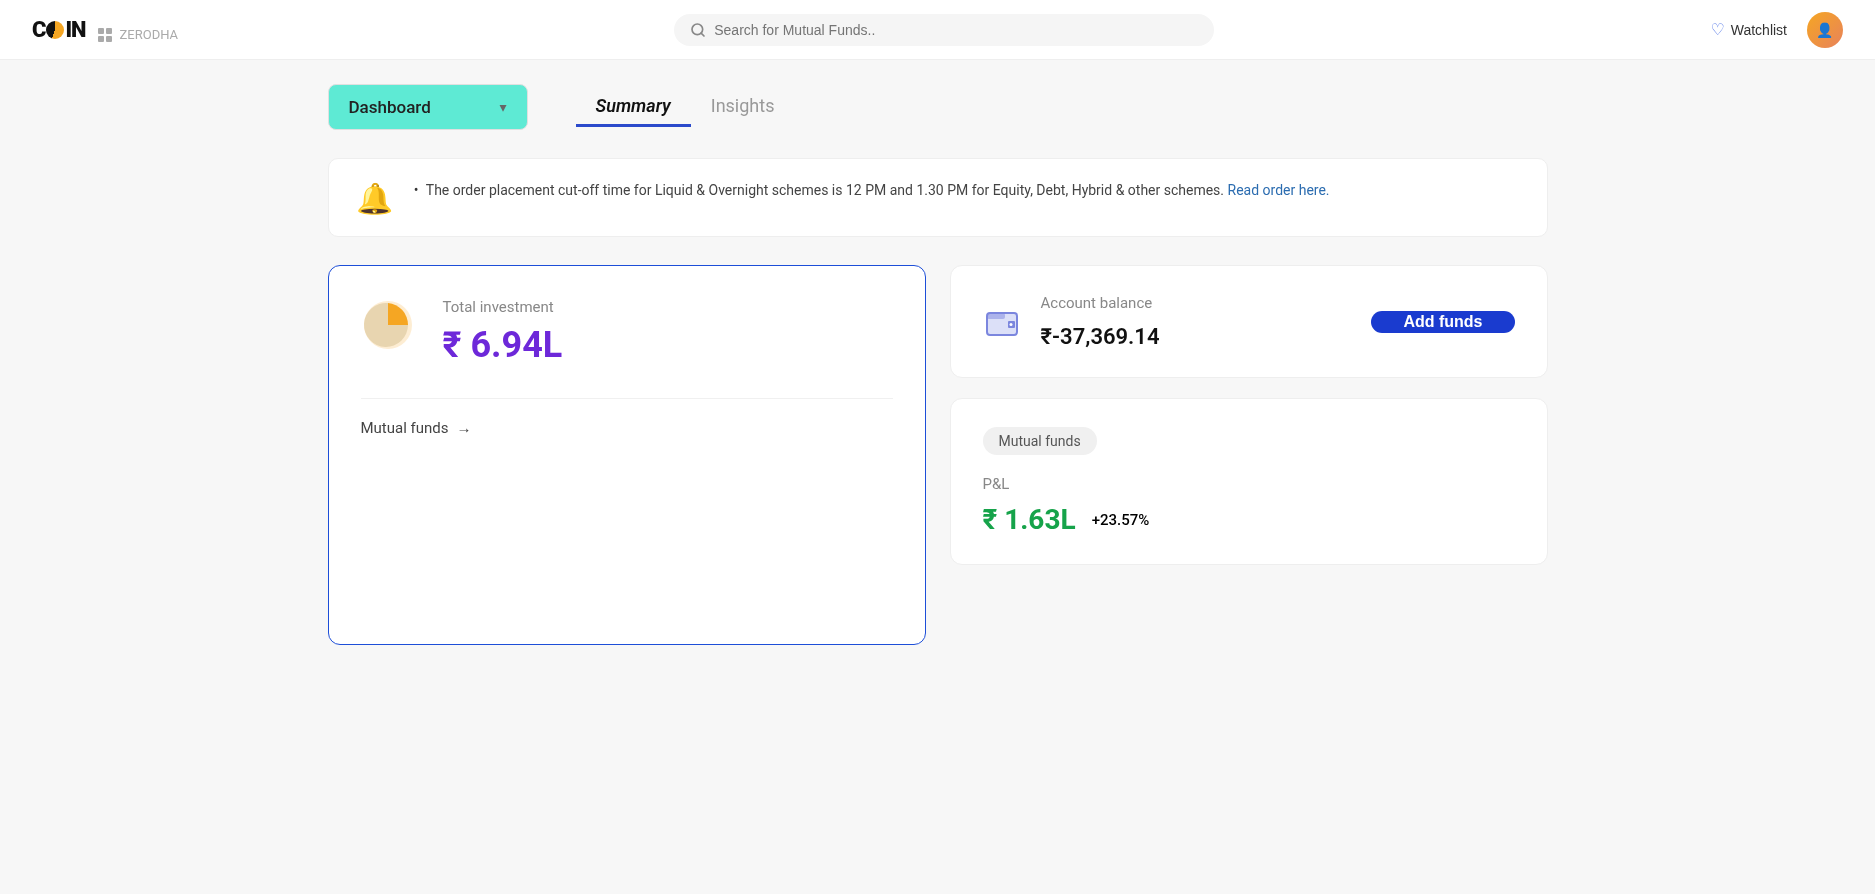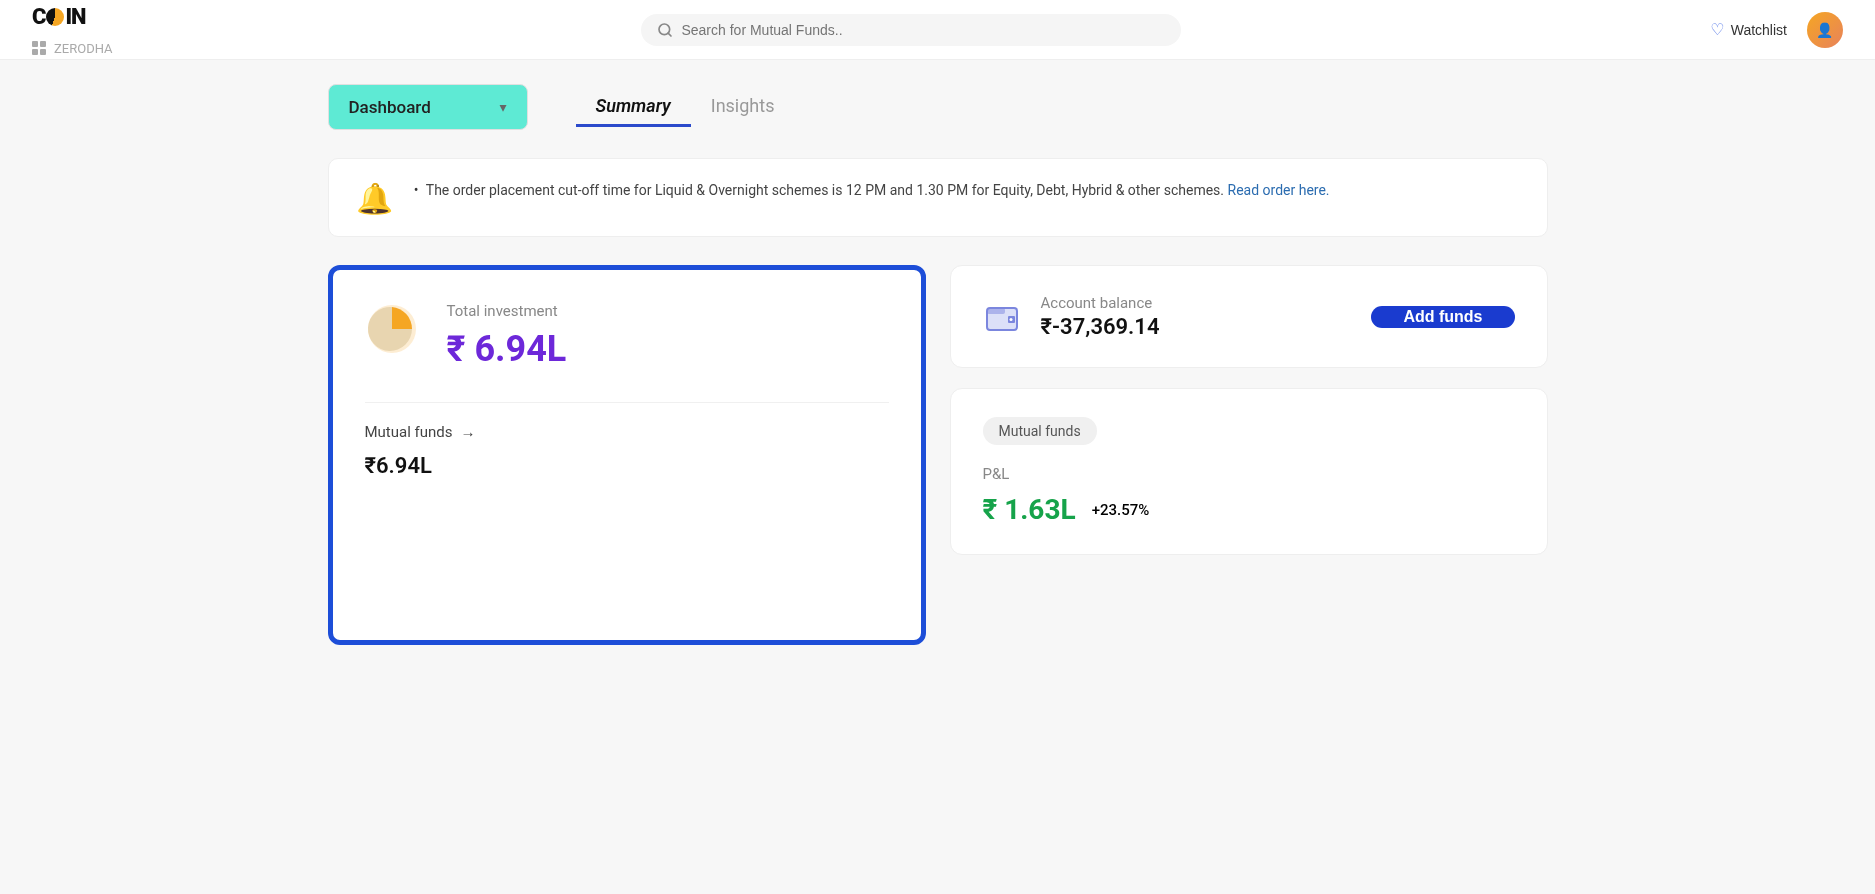--- a/index.html
+++ b/index.html
@@ -18,23 +18,22 @@
       align-items: center;
       justify-content: space-between;
       padding: 0 32px;
       border-bottom: 1px solid #eee;
       position: sticky;
       top: 0;
       z-index: 100;
     }
     .navbar-left {
       display: flex;
-      align-items: flex-start;
+      align-items: flex-end;
       gap: 12px;
-      flex-direction: column;
     }
     .logo-coin {
       font-size: 22px;
       font-weight: 900;
       letter-spacing: -1px;
       color: #111;
     }
     .logo-coin .o-circle {
       display: inline-block;
       width: 18px;
@@ -222,21 +221,21 @@
     .cards-row {
       display: grid;
       grid-template-columns: 1fr 1fr;
       gap: 24px;
     }
 
     
     .investment-card {
       background: #fff;
       border-radius: 12px;
-      border: 5px solid #1d4ed8;
+      border: 1px solid #1d4ed8;
       padding: 32px;
       min-height: 380px;
     }
     .card-top {
       display: flex;
       align-items: flex-start;
       gap: 28px;
       margin-bottom: 32px;
     }
     
@@ -296,21 +295,21 @@
       justify-content: space-between;
     }
     .balance-info {
       display: flex;
       align-items: center;
       gap: 20px;
     }
     .balance-label {
       font-size: 15px;
       color: #888;
-      margin-bottom: 2px;
+      margin-bottom: 12px;
     }
     .balance-value {
       font-size: 22px;
       font-weight: 600;
       color: #111;
     }
     .add-funds-btn {
       background: #1a3bcf;
       color: #fff;
       border: none;
@@ -455,21 +454,20 @@
           <div class="card-value-large">₹ 6.94L</div>
         </div>
       </div>
 
       <hr class="card-divider">
 
       <a class="mutual-funds-link" href="#">
         <span>Mutual funds</span>
         <span class="arrow-right">→</span>
       </a>
-      <div class="mutual-fund-value">₹6.94L</div>
     </div>
 
     <div class="right-column">
 
       <div class="account-balance-card">
         <div class="balance-info">
 
           <svg class="wallet-svg" viewBox="0 0 38 38" fill="none" xmlns="http://www.w3.org/2000/svg">
             <rect x="4" y="10" width="30" height="22" rx="3" fill="#8b97e8" opacity="0.3"></rect>
             <rect x="4" y="10" width="30" height="22" rx="3" stroke="#7b86de" stroke-width="2"></rect>

